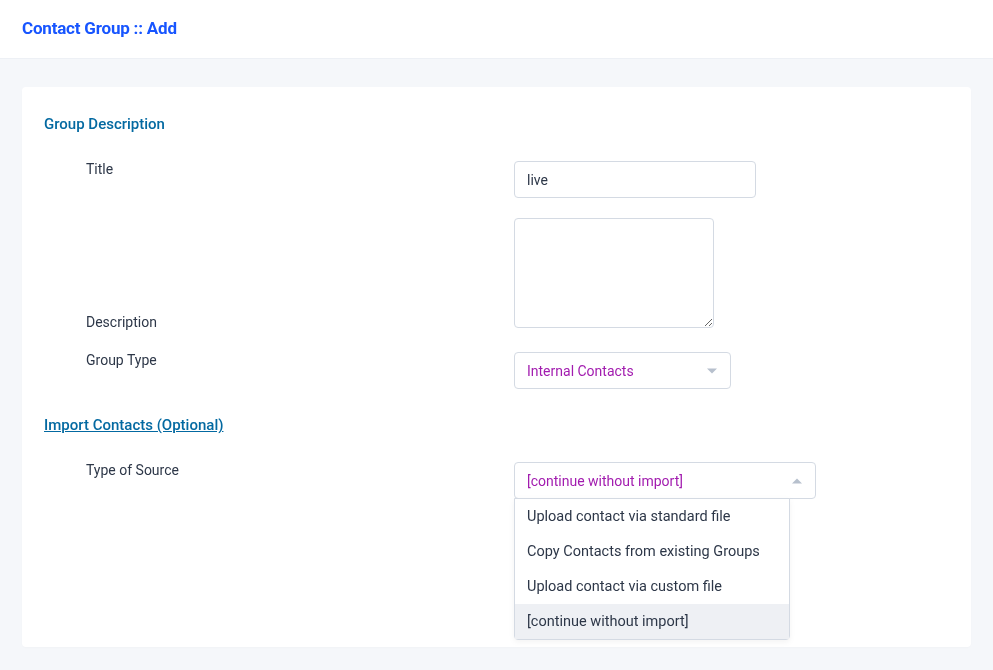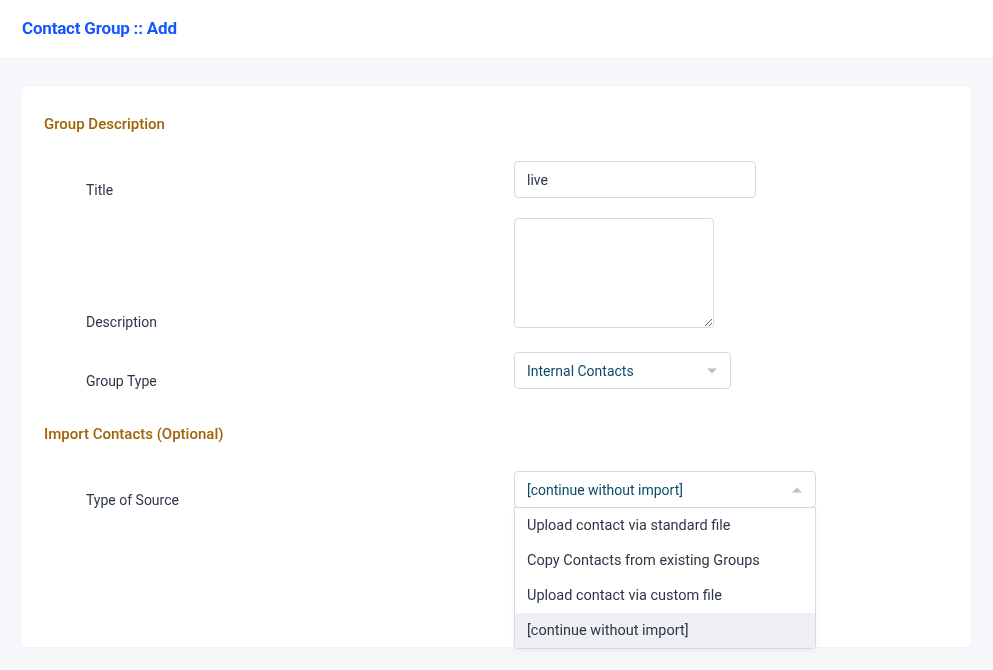--- a/index.html
+++ b/index.html
@@ -30,38 +30,38 @@
       padding: 28px 22px 0 22px;
     }
     .card {
       background: #ffffff;
       border-radius: 4px;
       padding: 28px 22px 40px 22px;
       min-height: 560px;
       box-shadow: 0 1px 2px rgba(0,0,0,0.02);
     }
     .section-heading {
-      color: #a16207;
+      color: #0369a1;
       font-size: 15px;
       font-weight: 500;
       margin-bottom: 28px;
     }
     .form-row {
       display: flex;
       margin-bottom: 20px;
     }
     .form-row.tall {
       align-items: flex-end;
       margin-bottom: 20px;
     }
     .label-col {
       width: 470px;
       padding-left: 42px;
       display: flex;
-      align-items: flex-end;
+      align-items: flex-start;
       flex-shrink: 0;
     }
     .label-col.align-bottom {
       align-items: flex-start;
       padding-bottom: 2px;
     }
     .field-label {
       color: #2d3748;
       font-size: 14px;
       font-weight: 400;
@@ -97,21 +97,21 @@
       position: relative;
       display: inline-block;
     }
     .select-box {
       width: 217px;
       height: 37px;
       border: 1px solid #d4dae3;
       border-radius: 4px;
       padding: 0 34px 0 12px;
       font-size: 14px;
-      color: #0c4a6e;
+      color: #a21caf;
       background: #ffffff;
       display: flex;
       align-items: center;
       cursor: pointer;
     }
     .select-wide {
       width: 302px;
     }
     .chevron-down, .chevron-up {
       position: absolute;
@@ -126,39 +126,40 @@
     .chevron-down {
       border-top: 5px solid #b7c0cd;
     }
     .chevron-up {
       border-bottom: 5px solid #b7c0cd;
     }
     .dropdown-list {
       position: absolute;
       top: 36px;
       left: 0;
-      width: 302px;
+      width: 276px;
       background: #ffffff;
       border: 1px solid #d4dae3;
       border-top: 1px solid #d4dae3;
       border-radius: 0 0 4px 4px;
       z-index: 10;
       box-shadow: 0 2px 6px rgba(0,0,0,0.05);
     }
     .dropdown-option {
       padding: 9px 12px;
       font-size: 14.5px;
       color: #2d3748;
       cursor: pointer;
     }
     .dropdown-option.selected {
       background: #eef0f4;
     }
     .section-spacing {
-      margin-top: 36px;
+      margin-top: 27px;
+      text-decoration: underline;
     }
   </style>
 </head>
 <body>
 
 <div class="header-bar">
   <div class="page-title">Contact Group :: Add</div>
 </div>
 
 <div class="content-wrap">

